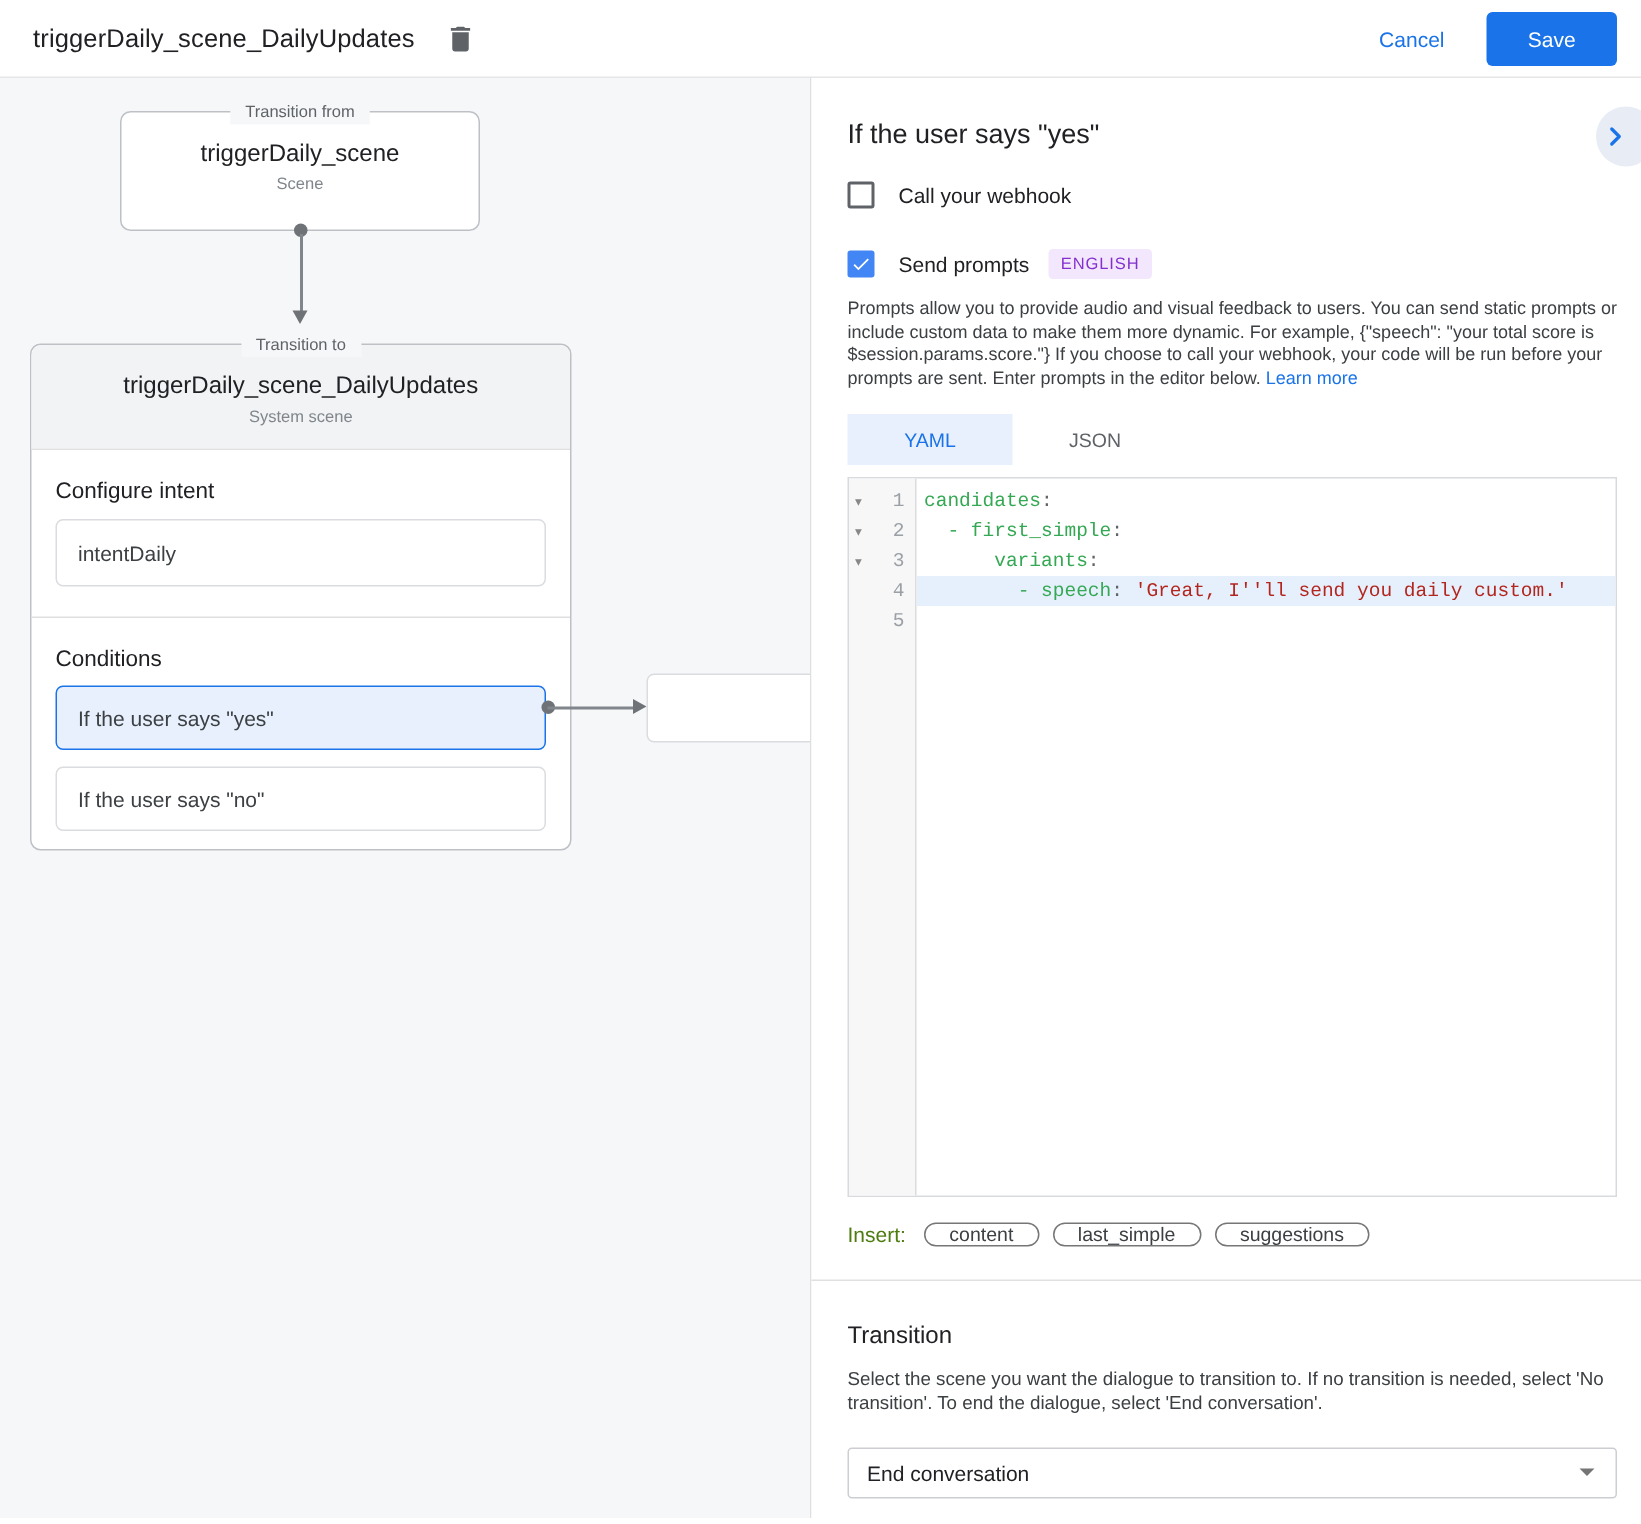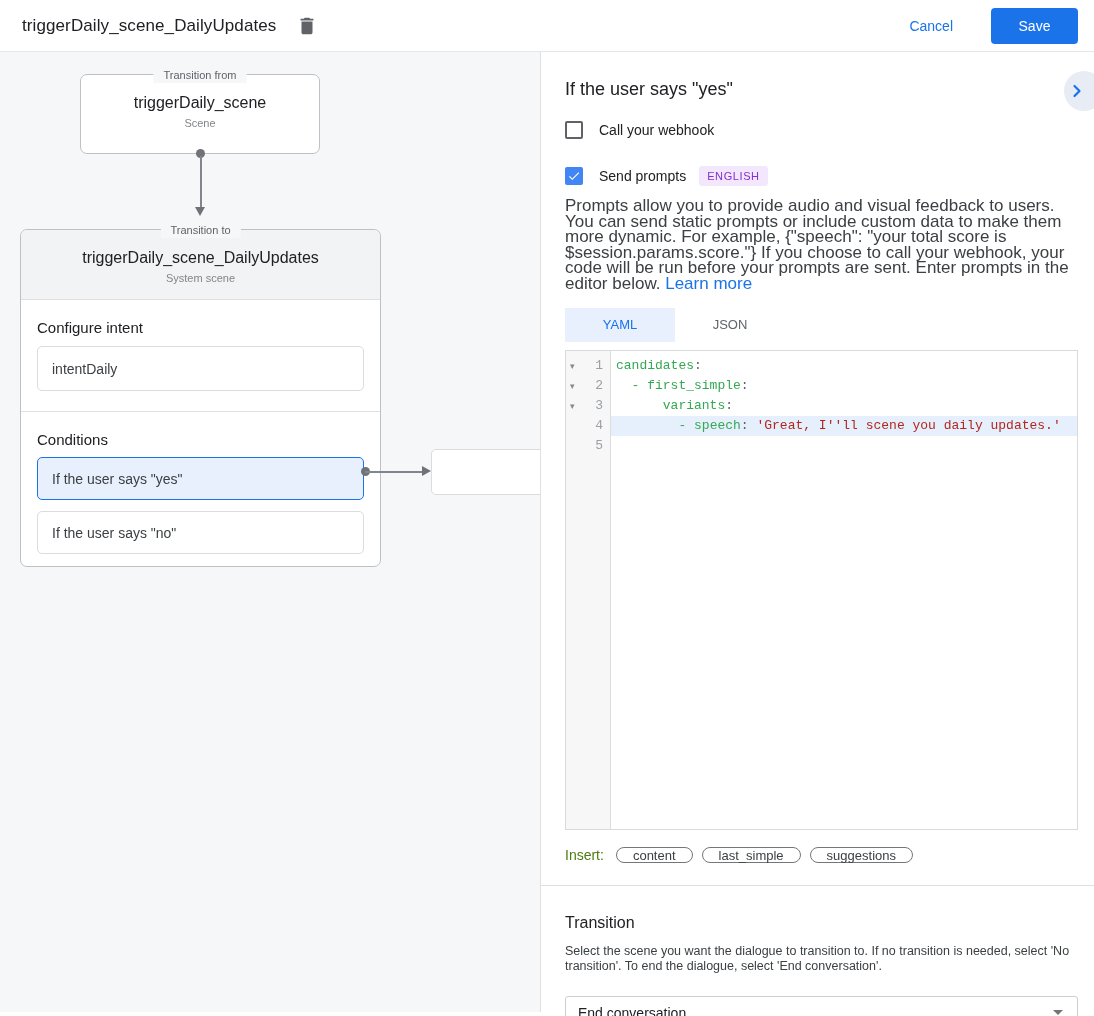--- a/index.html
+++ b/index.html
@@ -7,21 +7,21 @@
     font-family: "Liberation Sans", sans-serif; color: #202124; }
 
   
   .topbar { position: absolute; left: 0; top: 0; width: 1094px; height: 52px;
     background: #fff; border-bottom: 1px solid #e4e6e8; display: flex;
     align-items: center; justify-content: space-between; z-index: 30; }
   .topbar-left { display: flex; align-items: center; padding-left: 22px; }
   .page-title { font-size: 17px; color: #202124; letter-spacing: 0.1px; }
   .trash-btn { margin-left: 17px; border: none; background: transparent; cursor: pointer;
     width: 28px; height: 28px; display: flex; align-items: center; justify-content: center; }
-  .topbar-right { display: flex; align-items: center; padding-right: 16px; gap: 38px; }
+  .topbar-right { display: flex; align-items: center; padding-right: 16px; gap: 28px; }
   .cancel-btn { border: none; background: transparent; color: #1a73e8; font-size: 14px;
     font-weight: 500; cursor: pointer; font-family: inherit; }
   .save-btn { background: #1a73e8; color: #fff; border: none; border-radius: 4px;
     width: 87px; height: 36px; font-size: 14px; font-weight: 500; cursor: pointer;
     font-family: inherit; }
 
   
   .canvas { position: absolute; left: 0; top: 48px; width: 541px; height: 964px;
     background: #f6f7f9; border-right: 1px solid #e0e0e0; overflow: hidden; }
   .node-box { position: absolute; background: #fff; border: 1px solid #bdc1c6;
@@ -79,21 +79,21 @@
   .check-row + .check-row { margin-top: 27px; }
   .checkbox { width: 18px; height: 18px; border-radius: 2px; flex: 0 0 auto;
     cursor: pointer; }
   .checkbox.unchecked { border: 2px solid #5f6368; background: #fff; }
   .checkbox.checked { background: #4285f4; display: flex; align-items: center;
     justify-content: center; }
   .check-label { margin-left: 16px; font-size: 14px; font-weight: 500; color: #202124; }
   .lang-badge { margin-left: 13px; background: #f2e7fd; color: #8430ce; font-size: 11px;
     font-weight: 500; letter-spacing: 0.6px; padding: 4px 8px; border-radius: 3px; }
 
-  .prompts-desc { margin-top: 12px; font-size: 17px; line-height: 15.6px;
+  .prompts-desc { margin-top: 12px; font-size: 12px; line-height: 15.6px;
     color: #3c4043; }
   .learn-more { color: #1a73e8; text-decoration: none; cursor: pointer; }
 
   .tabs { display: flex; margin-top: 16px; }
   .tab { width: 110px; height: 34px; display: flex; align-items: center;
     justify-content: center; font-size: 13px; font-weight: 500; color: #5f6368;
     cursor: pointer; }
   .tab.active { background: #e8f0fe; color: #1a73e8; }
 
   
@@ -251,21 +251,21 @@
           <span class="lnum">4</span>
         </div>
         <div class="gutter-row">
           <span class="lnum">5</span>
         </div>
       </div>
     <div class="code-area">
         <div class="code-row"><span class="tok-key">candidates</span><span class="tok-plain">:</span></div>
         <div class="code-row"><span class="tok-plain">  </span><span class="tok-key">- first_simple</span><span class="tok-plain">:</span></div>
         <div class="code-row"><span class="tok-plain">      </span><span class="tok-key">variants</span><span class="tok-plain">:</span></div>
-        <div class="code-row active"><span class="tok-plain">        </span><span class="tok-key">- speech</span><span class="tok-plain">: </span><span class="tok-str">'Great, I''ll scene you daily updates.'</span></div>
+        <div class="code-row active"><span class="tok-plain">        </span><span class="tok-key">- speech</span><span class="tok-plain">: </span><span class="tok-str">'Great, I''ll send you daily custom.'</span></div>
         <div class="code-row"></div>
       </div>
   </div>
 
   <div class="insert-row">
     <span class="insert-label">Insert:</span>
     <span><button class="chip">content</button><button class="chip">last_simple</button><button class="chip">suggestions</button></span>
   </div>
 
   <div class="panel-divider"></div>

